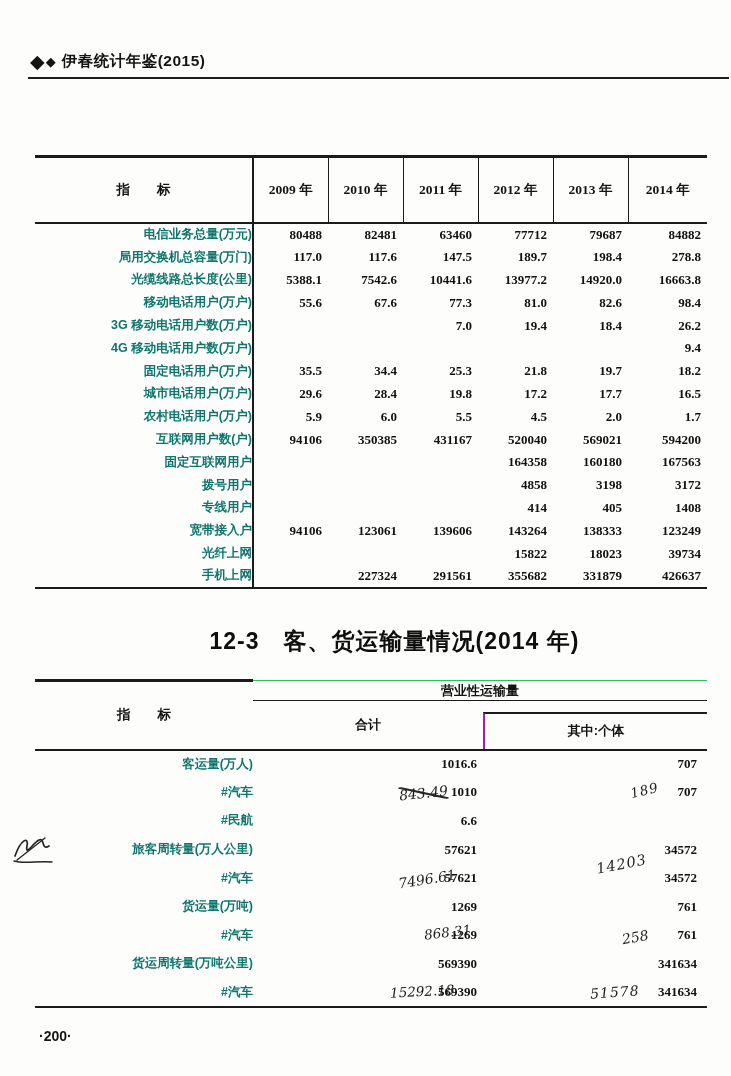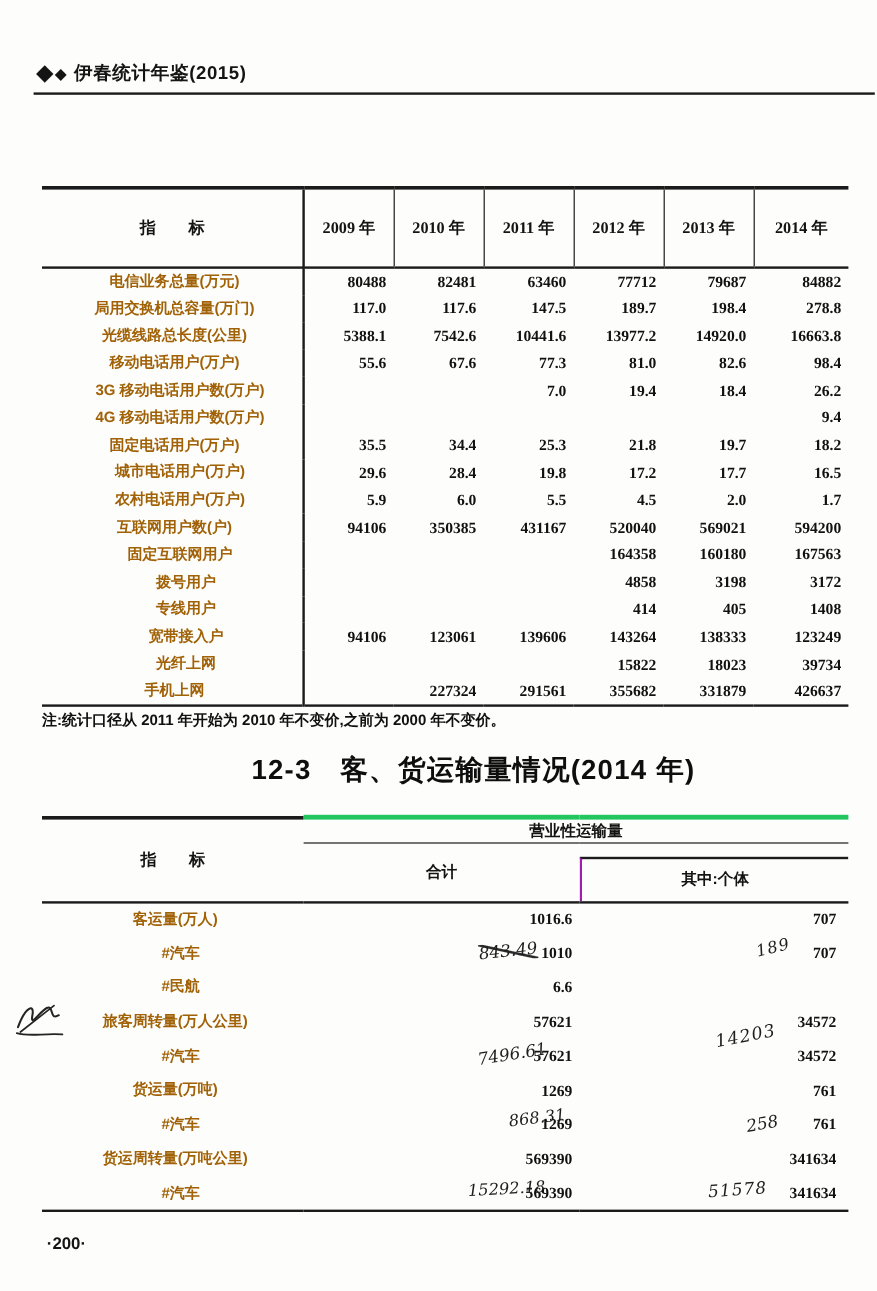--- a/index.html
+++ b/index.html
@@ -20,40 +20,40 @@
   .big-title { position:absolute; left:0; width:731px; text-align:center;
     font-size:23px; font-weight:bold; letter-spacing:1px; color:#0e0e0e; }
   #title1 { top:89px; }
   #title2 { top:626px;padding-left:29px; }
 
   
   table { border-collapse:collapse; table-layout:fixed; }
   td,th { padding:0; overflow:hidden; white-space:nowrap; }
   .num { font-family:"Liberation Serif", serif; font-weight:bold; font-size:13px;
          text-align:right; padding-right:6px; color:#111; }
-  .lbl { font-size:12.5px; font-weight:bold; text-align:center; color:#a16207; }
+  .lbl { font-size:12.5px; font-weight:bold; text-align:right; color:#0f766e; }
   .i0 { padding-left:4px; } .i1 { padding-left:13px; } .i2 { padding-left:23px; }
 
   
   #t1 { position:absolute; left:35px; top:155px; width:672px; }
   #t1 thead th { height:64px; border-top:3px solid #1b1b1b; border-bottom:2px solid #1b1b1b;
     font-size:13.5px; font-weight:bold; }
   #t1 thead th.ylbl { font-family:"Liberation Serif", serif; border-left:1.5px solid #1b1b1b; }
   #t1 th.labelcol, #t1 td.labelcol { border-right:2px solid #1b1b1b; }
   #t1 tbody tr { height:22.8px; }
   #t1 { border-bottom:2.5px solid #1b1b1b; }
 
   
   #note1 { position:absolute; left:35px; top:592px; font-size:12.5px; font-weight:bold; color:#101010; }
 
   
   #t2 { position:absolute; left:35px; top:679px; width:672px; border-bottom:2.5px solid #1b1b1b; }
   #t2 thead th.labelcol { border-top:3px solid #1b1b1b; border-bottom:2px solid #1b1b1b;
     font-size:13.5px; font-weight:bold; }
-  #t2 th.grouphead { height:19px; border-top:4px solid #22c55e; border-bottom:1.5px solid #1b1b1b;
+  #t2 th.grouphead { height:19px; border-top:1px solid #22c55e; border-bottom:1.5px solid #1b1b1b;
     font-size:13px; font-weight:bold; text-align:center; }
   #t2 tr.subhead { height:49px; }
   #t2 tr.subhead td { border-bottom:2px solid #1b1b1b; }
   #t2 td.totalhead { text-align:center; font-size:13px; font-weight:bold; }
   #t2 td.getihead { position:relative; }
   #t2 .geti-box { position:absolute; top:11px; left:0; right:0; bottom:0;
     border-top:2px solid #1b1b1b; border-left:2px solid #a21caf;
     display:flex; align-items:center; justify-content:center;
     font-size:13px; font-weight:bold;text-align:right; }
   #t2 tbody tr { height:28.6px; }
@@ -251,21 +251,20 @@
         <td class="num"></td>
         <td class="num">227324</td>
         <td class="num">291561</td>
         <td class="num">355682</td>
         <td class="num">331879</td>
         <td class="num">426637</td>
       </tr>
     </tbody>
   </table>
 
-  <div id="note1">注:统计口径从 2011 年开始为 2010 年不变价,之前为 2000 年不变价。</div>
 
   <div id="title2" class="big-title">12-3　客、货运输量情况(2014 年)</div>
 
   <table id="t2">
     <colgroup>
       <col style="width:218px">
         <col style="width:230px">
         <col style="width:224px">
     </colgroup>
     <thead>

